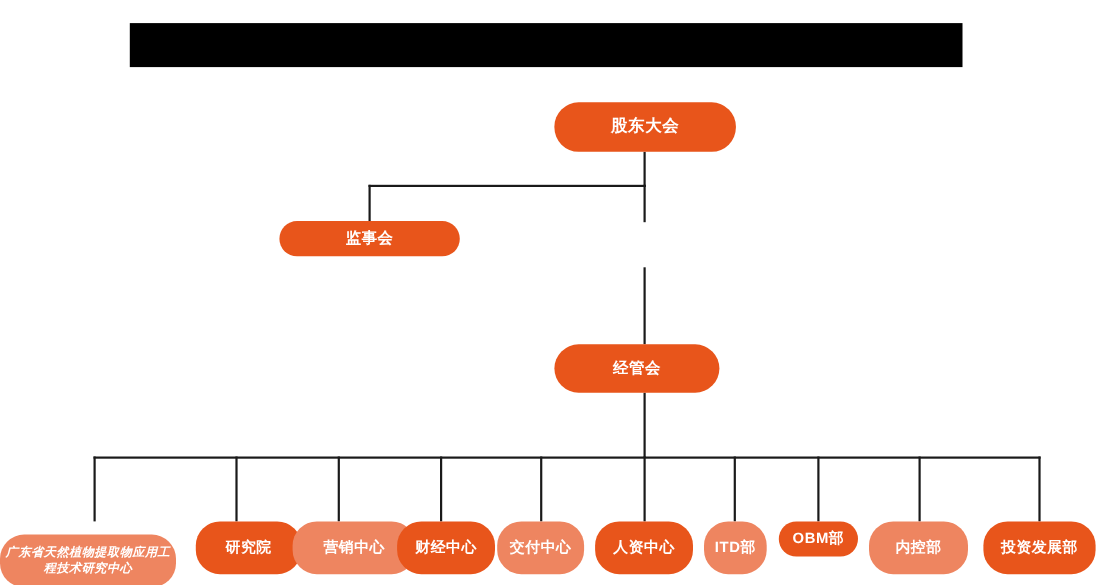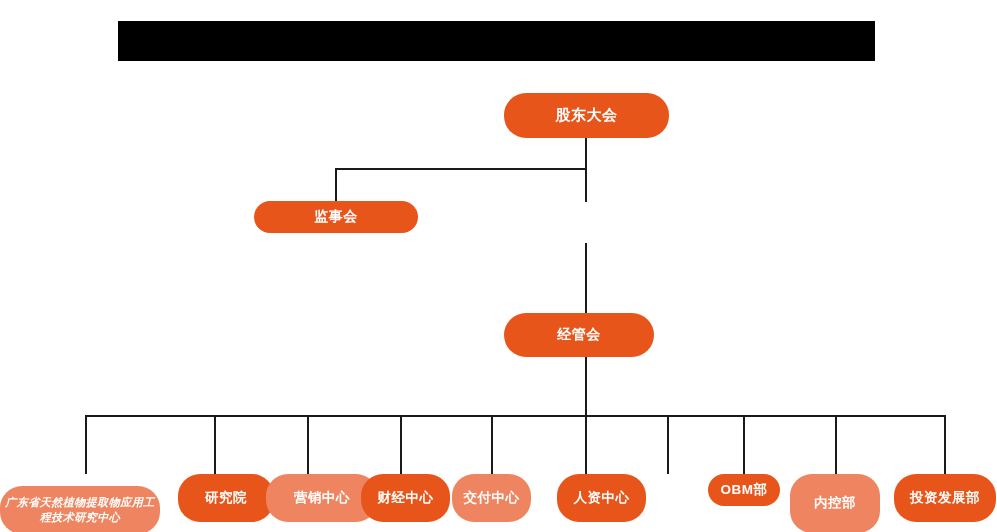--- a/index.html
+++ b/index.html
@@ -108,30 +108,33 @@
   </div>
 
   <div class="node leaf dark" style="left:361px; top:474px; width:89px; height:48px;">
     <span class="label">财经中心</span>
   </div>
 
   <div class="node leaf light" style="left:452px; top:474px; width:79px; height:48px;">
     <span class="label">交付中心</span>
   </div>
 
-  <div class="node leaf dark" style="left:541px; top:474px; width:89px; height:48px;margin-left:16px;">
+  <div class="node leaf dark" style="left:541px; top:474px; width:89px; height:48px;">
     <span class="label">人资中心</span>
   </div>
 
+  <div class="node leaf light" style="left:640px; top:474px; width:57px; height:48px;">
+    <span class="label">ITD部</span>
+  </div>
 
   <div class="node leaf dark" style="left:708px; top:474px; width:72px; height:32px;">
     <span class="label">OBM部</span>
   </div>
 
-  <div class="node leaf light" style="left:790px; top:474px; width:90px; height:59px;">
+  <div class="node leaf light" style="left:790px; top:474px; width:90px; height:48px;">
     <span class="label">内控部</span>
   </div>
 
   <div class="node leaf dark" style="left:894px; top:474px; width:102px; height:48px;">
     <span class="label">投资发展部</span>
   </div>
 
 </div>
 
 </body></html>

